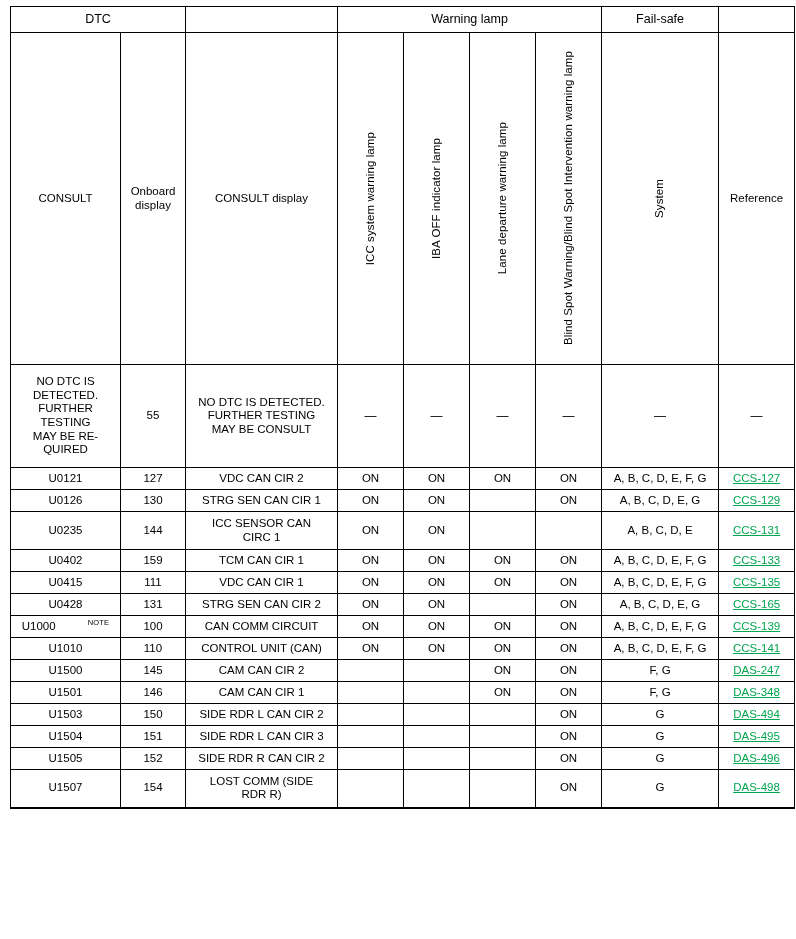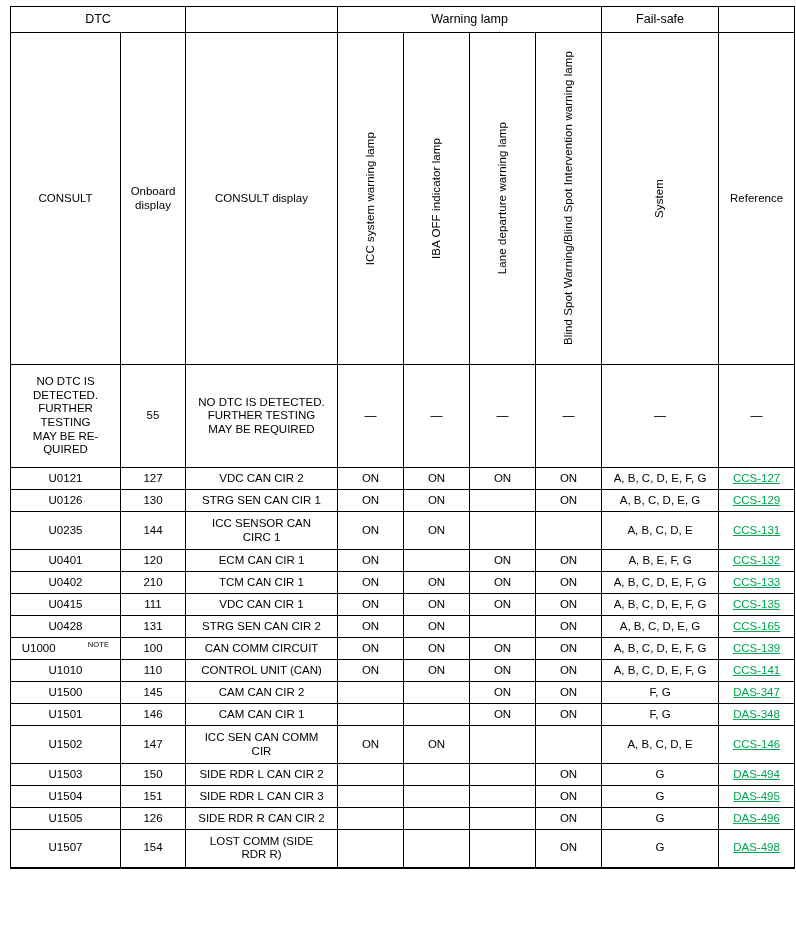--- a/index.html
+++ b/index.html
@@ -201,21 +201,21 @@
             <span class="hcenter">DETECTED.</span>
             <span class="hcenter">FURTHER</span>
             <span class="hcenter">TESTING</span>
             <span class="hcenter">MAY BE RE-</span>
             <span class="hcenter">QUIRED</span>
           </td>
           <td>55</td>
           <td>
             <span class="hcenter">NO DTC IS DETECTED.</span>
             <span class="hcenter">FURTHER TESTING</span>
-            <span class="hcenter">MAY BE REQUIRED</span>
+            <span class="hcenter">MAY BE CONSULT</span>
           </td>
           <td class="dash">—</td>
           <td class="dash">—</td>
           <td class="dash">—</td>
           <td class="dash">—</td>
           <td class="dash">—</td>
           <td class="ref dash">—</td>
         </tr>
         <tr class="r-1line">
           <td><span>U0121</span></td>
@@ -247,33 +247,22 @@
             <span class="hcenter">CIRC 1</span>
           </td>
           <td>ON</td>
           <td>ON</td>
           <td></td>
           <td></td>
           <td class="sys">A, B, C, D, E</td>
           <td class="ref"><span class="reflink" style="color: rgb(0, 165, 80);">CCS-131</span></td>
         </tr>
         <tr class="r-1line">
-          <td><span>U0401</span></td>
-          <td>120</td>
-          <td>ECM CAN CIR 1</td>
-          <td>ON</td>
-          <td></td>
-          <td>ON</td>
-          <td>ON</td>
-          <td class="sys">A, B, E, F, G</td>
-          <td class="ref"><span class="reflink" style="color: rgb(0, 165, 80);">CCS-132</span></td>
-        </tr>
-        <tr class="r-1line">
           <td><span>U0402</span></td>
-          <td>210</td>
+          <td>159</td>
           <td>TCM CAN CIR 1</td>
           <td>ON</td>
           <td>ON</td>
           <td>ON</td>
           <td>ON</td>
           <td class="sys">A, B, C, D, E, F, G</td>
           <td class="ref"><span class="reflink" style="color: rgb(0, 165, 80);">CCS-133</span></td>
         </tr>
         <tr class="r-1line">
           <td><span>U0415</span></td>
@@ -321,47 +310,33 @@
         </tr>
         <tr class="r-1line">
           <td><span>U1500</span></td>
           <td>145</td>
           <td>CAM CAN CIR 2</td>
           <td></td>
           <td></td>
           <td>ON</td>
           <td>ON</td>
           <td class="sys">F, G</td>
-          <td class="ref"><span class="reflink" style="color: rgb(0, 165, 80);">DAS-347</span></td>
+          <td class="ref"><span class="reflink" style="color: rgb(0, 165, 80);">DAS-247</span></td>
         </tr>
         <tr class="r-1line">
           <td><span>U1501</span></td>
           <td>146</td>
           <td>CAM CAN CIR 1</td>
           <td></td>
           <td></td>
           <td>ON</td>
           <td>ON</td>
           <td class="sys">F, G</td>
           <td class="ref"><span class="reflink" style="color: rgb(0, 165, 80);">DAS-348</span></td>
         </tr>
-        <tr class="r-2line">
-          <td><span>U1502</span></td>
-          <td>147</td>
-          <td>
-            <span class="hcenter">ICC SEN CAN COMM</span>
-            <span class="hcenter">CIR</span>
-          </td>
-          <td>ON</td>
-          <td>ON</td>
-          <td></td>
-          <td></td>
-          <td class="sys">A, B, C, D, E</td>
-          <td class="ref"><span class="reflink" style="color: rgb(0, 165, 80);">CCS-146</span></td>
-        </tr>
         <tr class="r-1line">
           <td><span>U1503</span></td>
           <td>150</td>
           <td>SIDE RDR L CAN CIR 2</td>
           <td></td>
           <td></td>
           <td></td>
           <td>ON</td>
           <td class="sys">G</td>
           <td class="ref"><span class="reflink" style="color: rgb(0, 165, 80);">DAS-494</span></td>
@@ -372,21 +347,21 @@
           <td>SIDE RDR L CAN CIR 3</td>
           <td></td>
           <td></td>
           <td></td>
           <td>ON</td>
           <td class="sys">G</td>
           <td class="ref"><span class="reflink" style="color: rgb(0, 165, 80); margin-top: 28px;">DAS-495</span></td>
         </tr>
         <tr class="r-1line">
           <td><span>U1505</span></td>
-          <td>126</td>
+          <td>152</td>
           <td>SIDE RDR R CAN CIR 2</td>
           <td></td>
           <td></td>
           <td></td>
           <td>ON</td>
           <td class="sys">G</td>
           <td class="ref"><span class="reflink" style="color: rgb(0, 165, 80);">DAS-496</span></td>
         </tr>
         <tr class="r-2line">
           <td><span>U1507</span></td>

